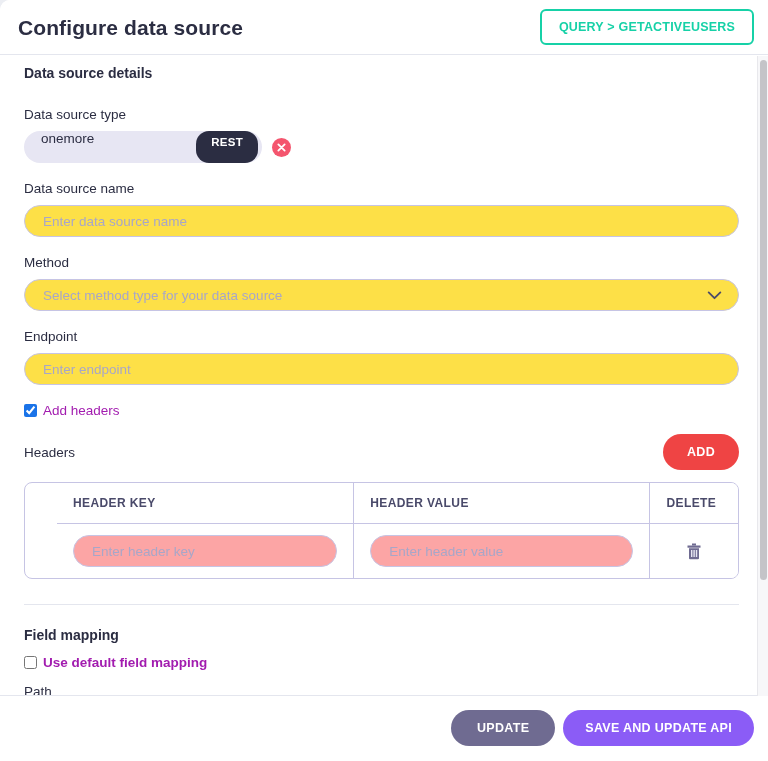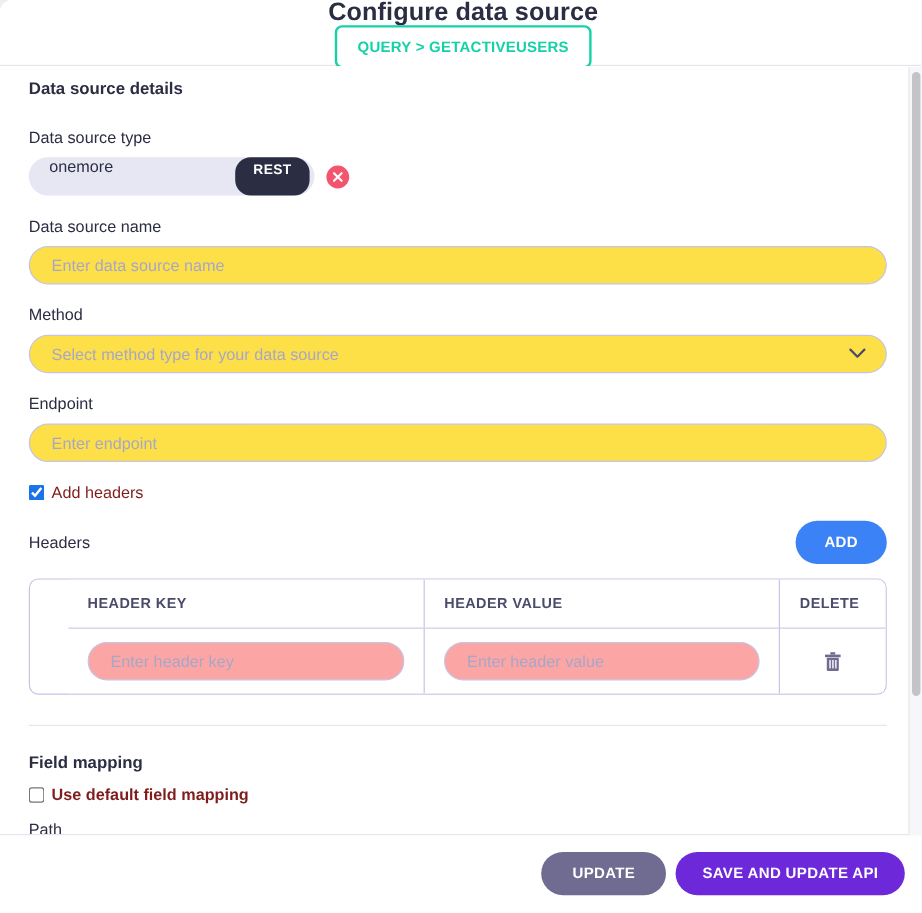--- a/index.html
+++ b/index.html
@@ -23,21 +23,20 @@
 
   
   .header {
     position: relative;
     height: 55px;
     background: #ffffff;
     border-bottom: 1px solid #e4e6ee;
     display: flex;
     align-items: center;
     padding: 0 14px 0 18px;
-    flex-direction: column;
   }
   .header-title {
     font-size: 21px;
     font-weight: 700;
     color: #2b2d42;
     letter-spacing: .1px;
     line-height: 1;
   }
   .header-spacer { flex: 1 1 auto; }
   .query-btn {
@@ -165,37 +164,37 @@
   .cb {
     width: 13px;
     height: 13px;
     margin: 0;
     cursor: pointer;
     accent-color: #1a73e8;
     flex: 0 0 auto;
   }
   .check-label {
     font-size: 13.5px;
-    color: #7f1d1d;
+    color: #a21caf;
     font-weight: 700;
     cursor: pointer;
   }
   .check-label.normal { font-weight: 400; }
 
   
   .headers-bar {
     display: flex;
     align-items: center;
     justify-content: space-between;
     margin-bottom: 12px;
     min-height: 36px;
   }
   .headers-caption { font-size: 13.5px; color: #2b2d42; }
   .add-btn {
-    background: #3b82f6;
+    background: #ef4444;
     color: #ffffff;
     border: none;
     border-radius: 18px;
     font-size: 12.5px;
     font-weight: 700;
     letter-spacing: .3px;
     padding: 11px 24px;
     cursor: pointer;
     font-family: "Liberation Sans", sans-serif;
   }
@@ -276,21 +275,21 @@
     border: none;
     border-radius: 18px;
     font-size: 12.5px;
     font-weight: 700;
     letter-spacing: .3px;
     padding: 11px 26px;
     cursor: pointer;
     font-family: "Liberation Sans", sans-serif;
   }
   .save-btn {
-    background: #6d28d9;
+    background: #8b5cf6;
     color: #ffffff;
     border: none;
     border-radius: 18px;
     font-size: 12.5px;
     font-weight: 700;
     letter-spacing: .3px;
     padding: 11px 22px;
     cursor: pointer;
     font-family: "Liberation Sans", sans-serif;
   }

